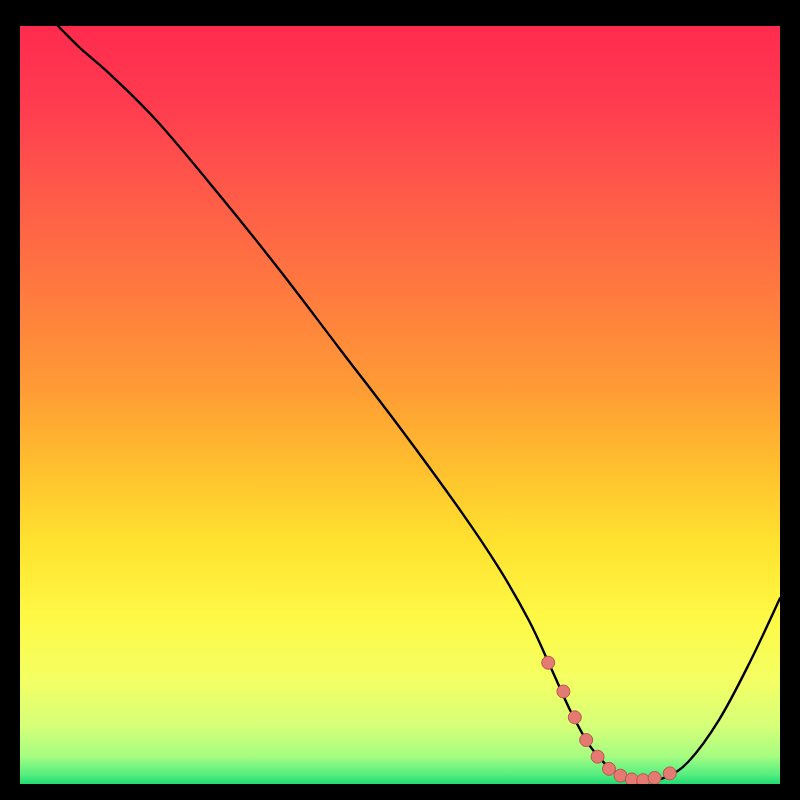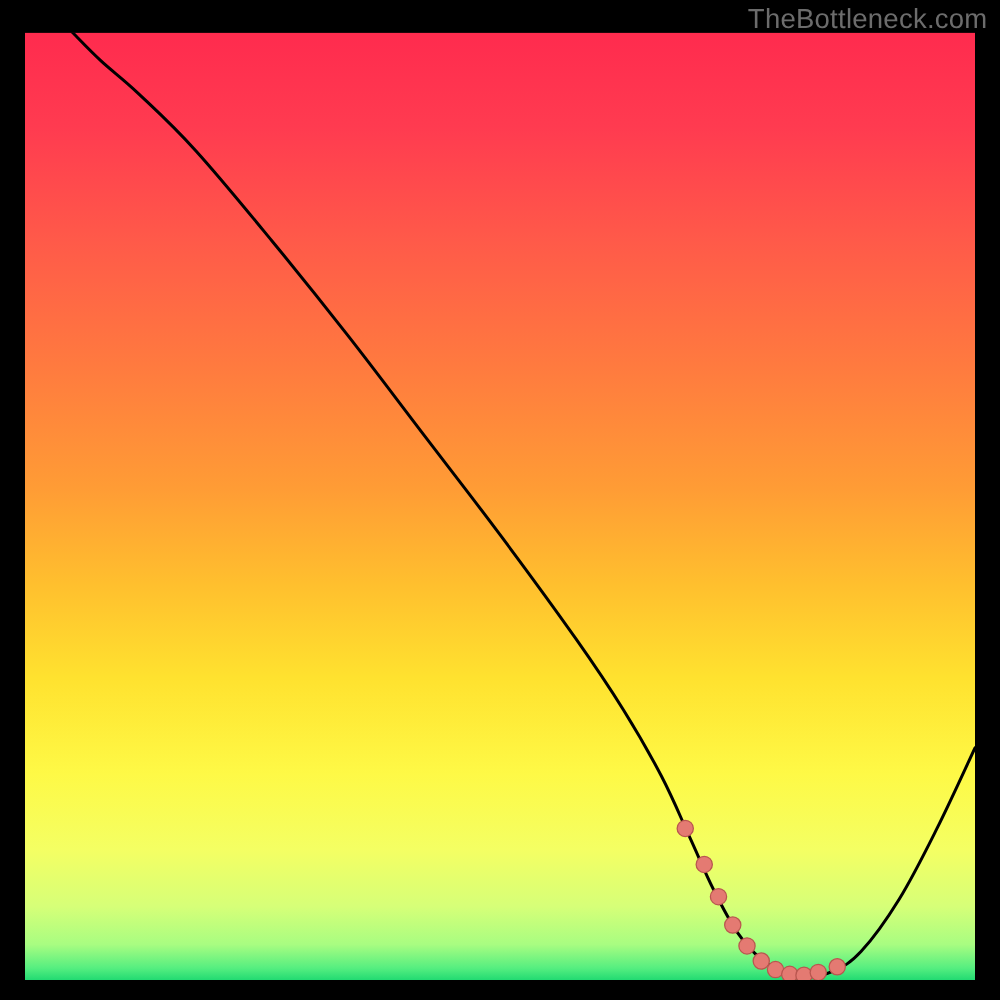--- a/index.html
+++ b/index.html
@@ -37,21 +37,20 @@
     width: 100%;
     height: 100%;
     overflow: visible;
   }
 </style>
 </head>
 <body>
 
 <div class="chart-frame" style="left:0;top:0;width:800px;height:800px;">
 
-  <div class="watermark" style="right:10px; top:2px;">TheBottleneck.com</div>
 
   <div class="plot-area" id="plot-area" style="left: 20px; top: 26px; width: 760px; height: 758px;">
     <svg class="gradient-bg" id="gradient-svg" preserveAspectRatio="none" viewBox="0 0 100 100">
       <defs>
         <linearGradient id="bgGrad" x1="0" y1="0" x2="0" y2="1">
             <stop offset="0%" stop-color="#ff2b4e"></stop>
             <stop offset="10%" stop-color="#ff3b50"></stop>
             <stop offset="22%" stop-color="#ff5a49"></stop>
             <stop offset="35%" stop-color="#ff7a3f"></stop>
             <stop offset="48%" stop-color="#ff9c35"></stop>

